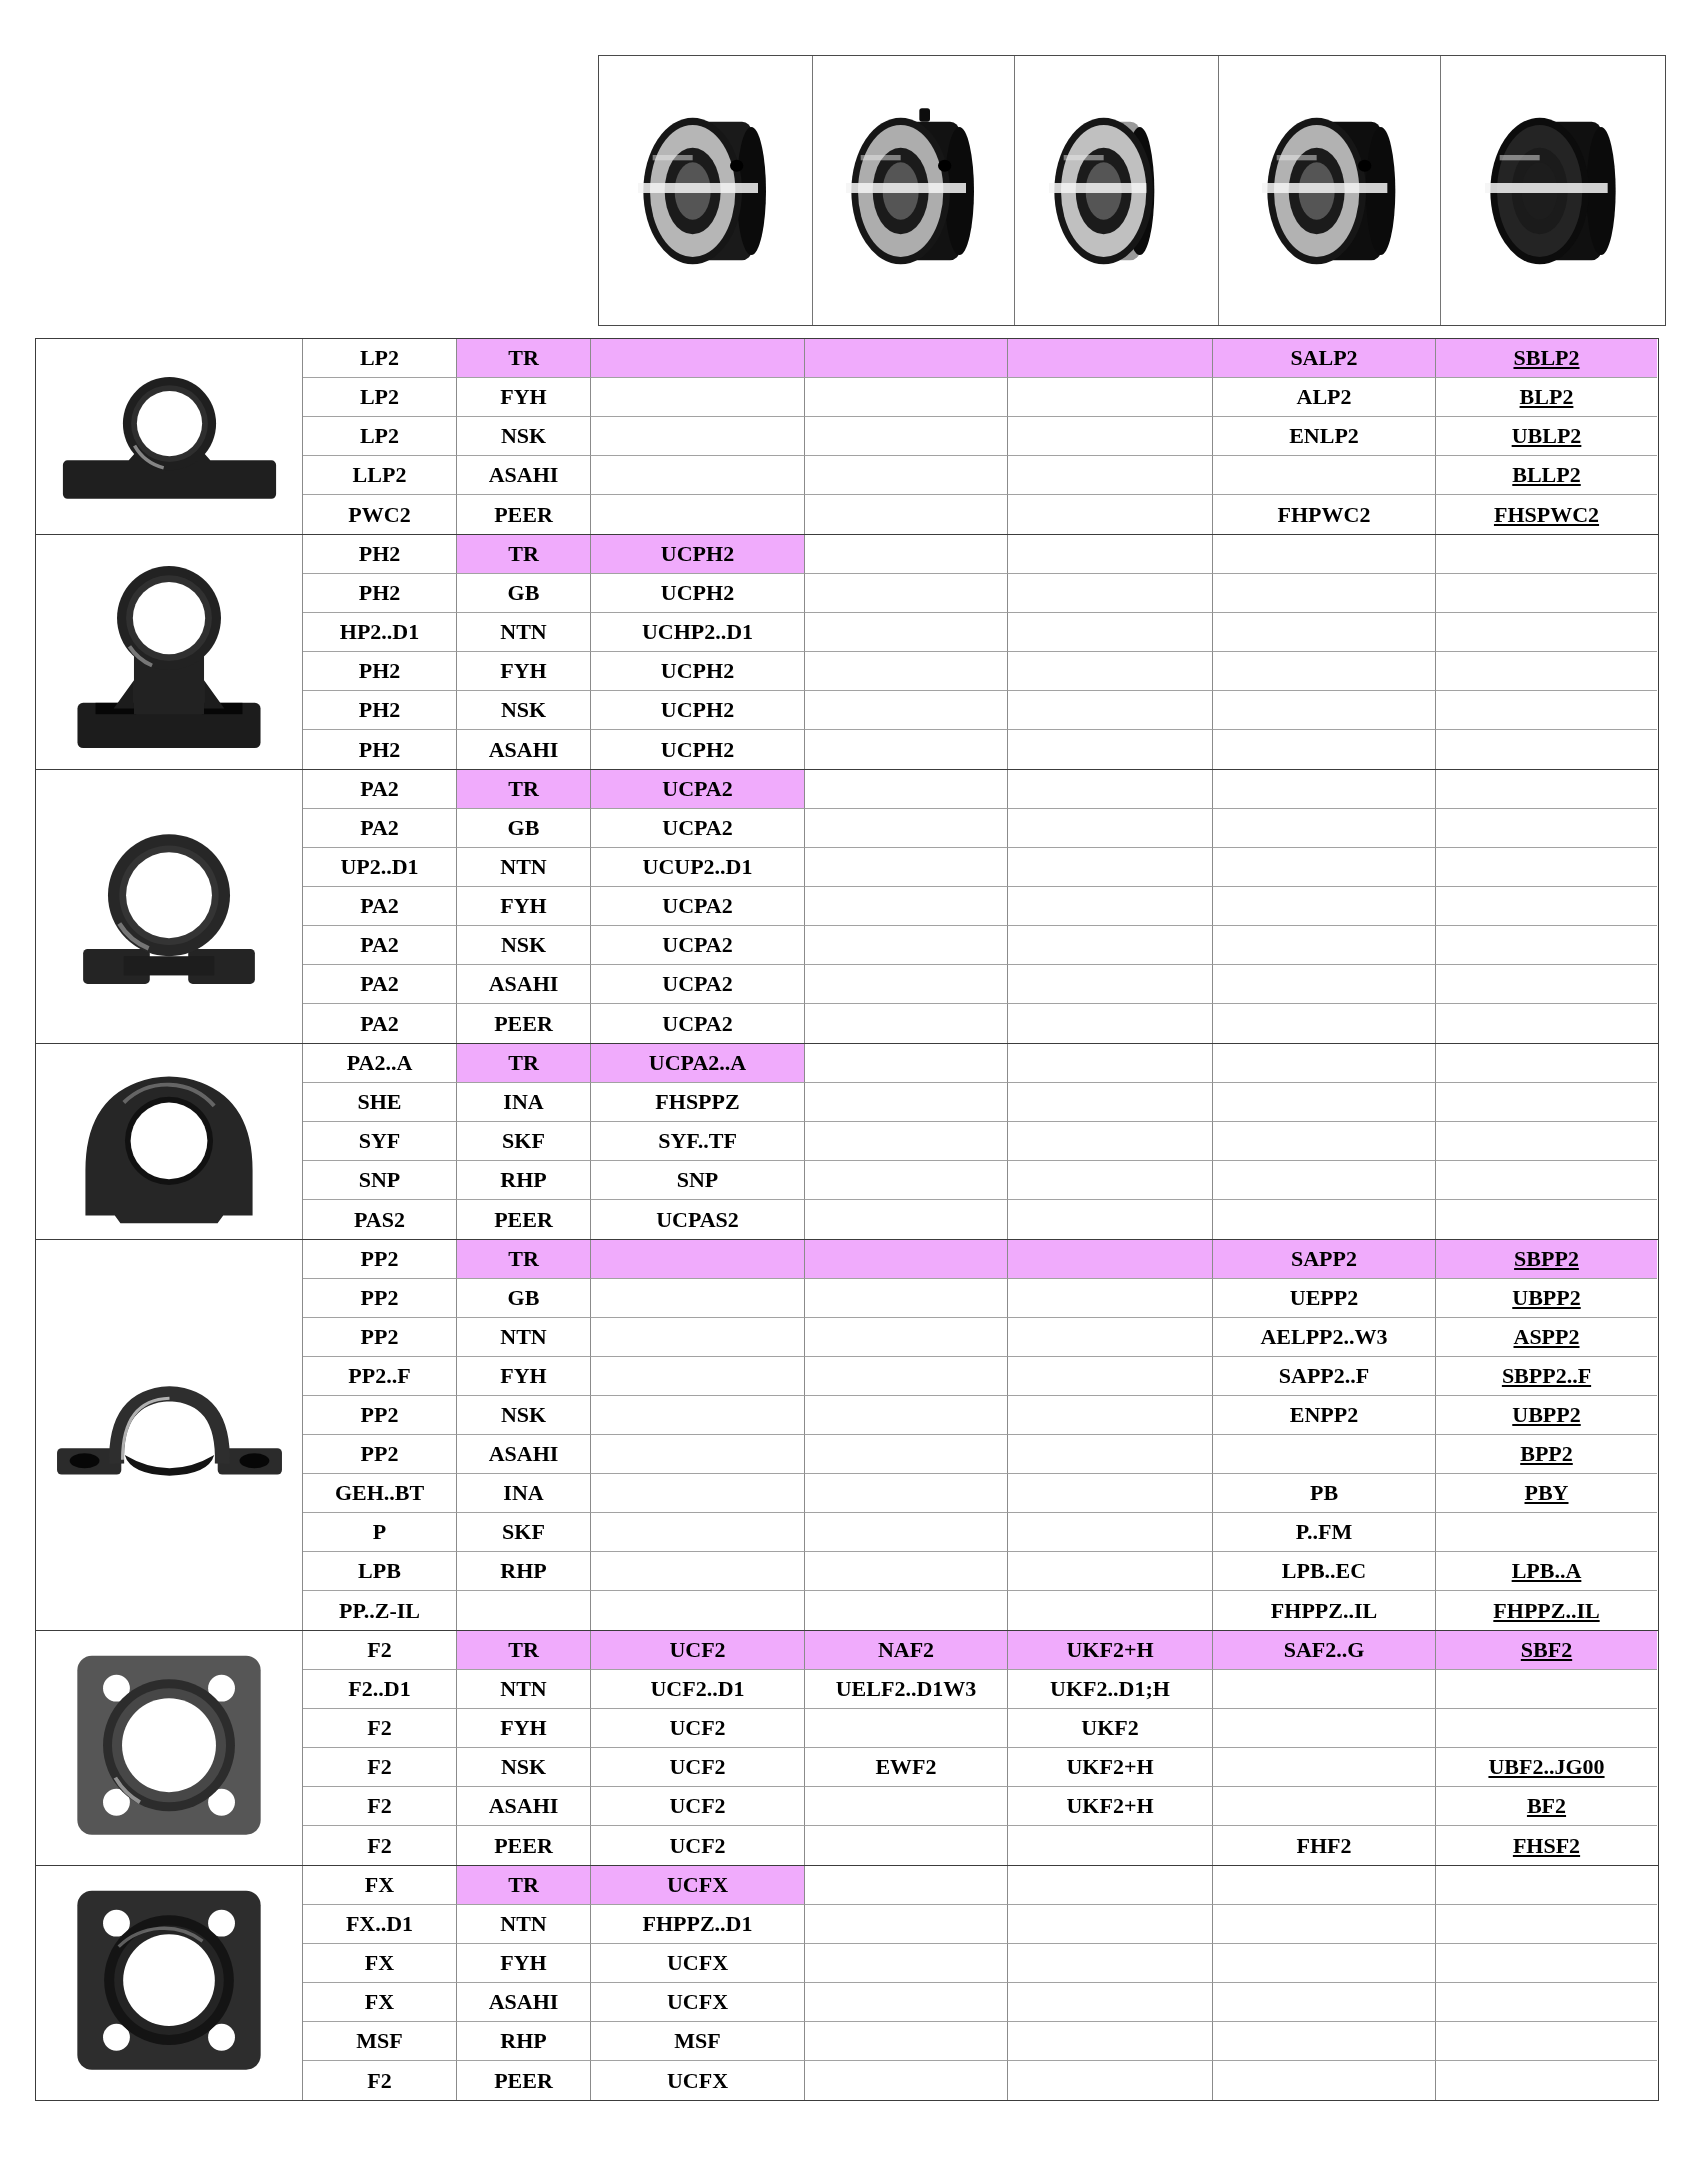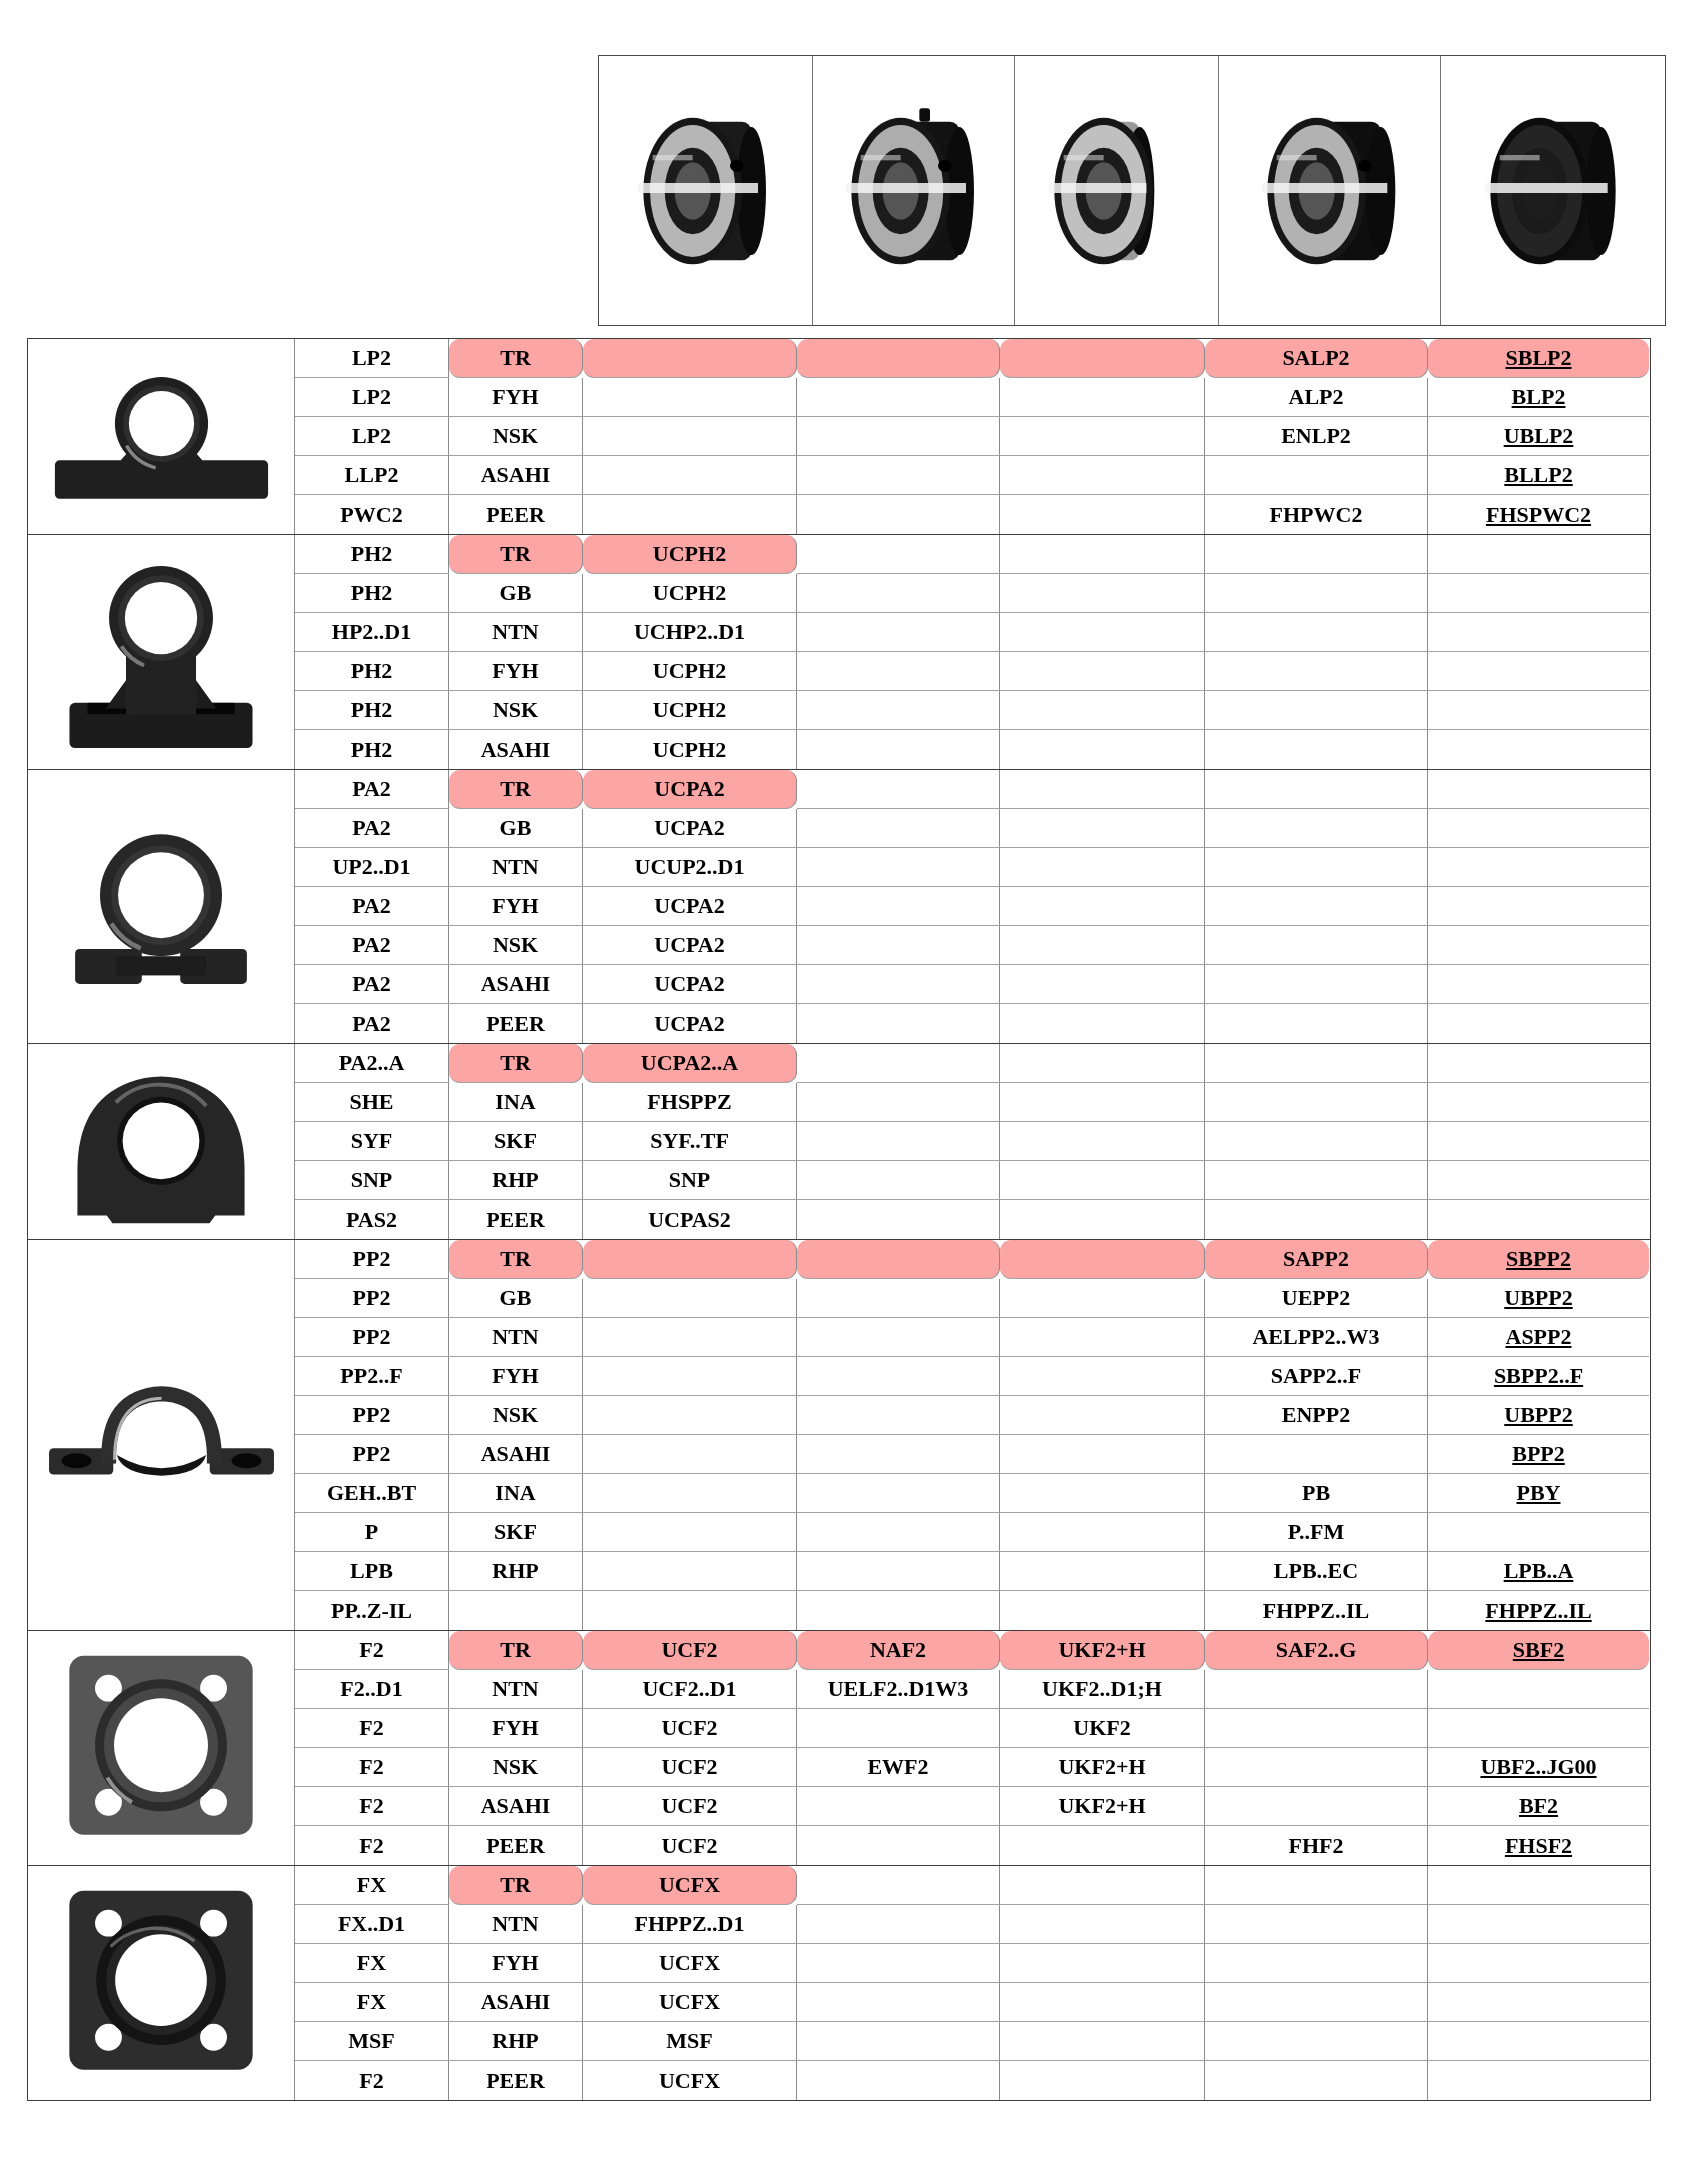--- a/index.html
+++ b/index.html
@@ -5,32 +5,32 @@
   html,body{margin:0;padding:0;background:#e8e8e8;}
   .page{position:relative;width:1706px;height:2161px;background:#ffffff;overflow:hidden;
         font-family:"Liberation Serif",serif;}
   
   .hdr{position:absolute;left:598px;top:55px;width:1068px;height:271px;
        border:1.5px solid #4a4a4a;box-sizing:border-box;display:flex;background:#fff;}
   .hdr-cell{display:flex;align-items:center;justify-content:center;
             border-right:0.8px solid #757575;box-sizing:border-box;height:100%;}
   .hdr-cell:last-child{border-right:none;flex:1;}
   
-  .tbl{position:absolute;left:27px;top:338px;width:1624px;
+  .tbl{position:absolute;left:35px;top:338px;width:1624px;
        border:1.5px solid #3c3c3c;box-sizing:border-box;background:#fff;}
   .group{display:grid;grid-template-columns:267px 154px 134px 214px 203px 205px 223px 221px;
          grid-auto-rows:39px;border-bottom:1.5px solid #3c3c3c;}
   .group:last-child{border-bottom:none;}
   .c{box-sizing:border-box;border-right:0.8px solid #8b8b8b;border-bottom:0.8px solid #a2a2a2;
      display:flex;align-items:center;justify-content:center;
      font-weight:bold;font-size:22px;color:#000;white-space:nowrap;overflow:hidden;}
   .c.lastcol{border-right:none;text-decoration:underline;}
   .c.lastrow{border-bottom:none;text-align:center;}
   .img-cell{grid-column:1;border-bottom:none;}
-  .hl{background:#fca5a5;border-radius:11px;}
+  .hl{background:#f0abfc;}
   svg{display:block;}
 </style>
 </head>
 <body>
 
 <div class="page">
   <div class="hdr">
       <div class="hdr-cell" style="flex: 0 0 214px;">
         <span>
           <svg width="162" height="200" viewBox="0 0 240 300">

